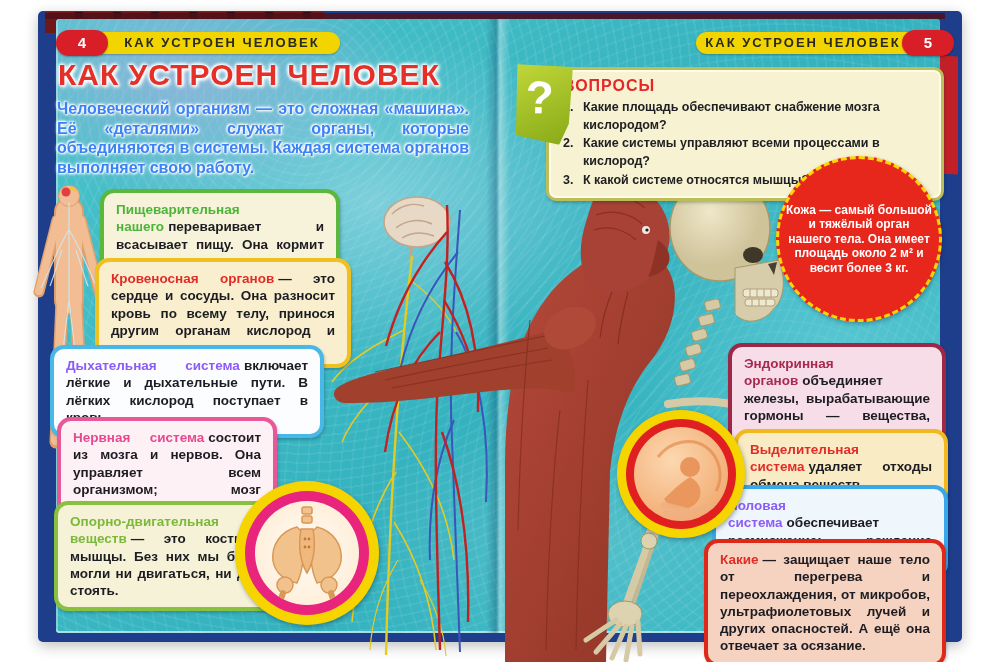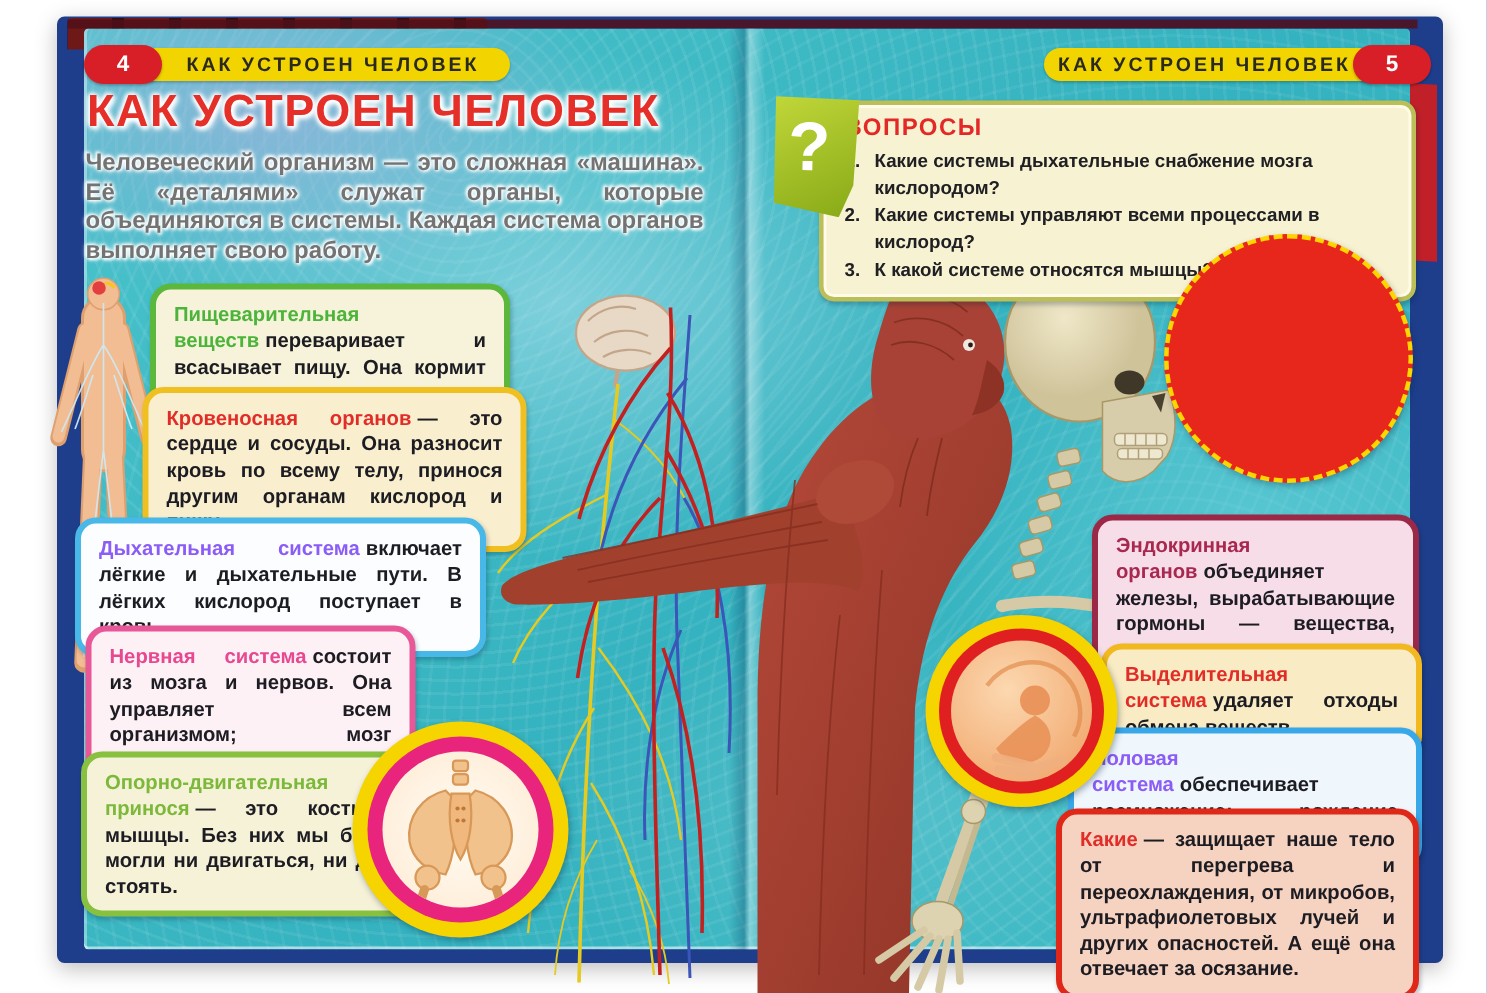--- a/index.html
+++ b/index.html
@@ -32,21 +32,21 @@
     font-weight:bold;font-size:13px;line-height:22px;text-align:center;letter-spacing:2px;box-shadow:0 1px 2px rgba(0,0,0,.25);}
   .hdr-left{left:56px;top:30px;width:262px;}
   .hdr-left .tab{left:0;}
   .hdr-left .bar{left:28px;width:236px;padding-left:20px;}
   .hdr-right{left:712px;top:30px;width:246px;}
   .hdr-right .tab{right:4px;}
   .hdr-right .bar{right:32px;width:214px;padding-right:16px;}
   
   .page-title{position:absolute;left:58px;top:58px;width:420px;z-index:3;color:#e5302a;font-weight:bold;font-size:30px;letter-spacing:1px;
     text-shadow:0 0 4px #fff,0 0 5px #fff,1px 1px 3px #fff,-1px -1px 3px #fff,2px 2px 4px rgba(255,255,255,.9);}
-  .intro{position:absolute;left:57px;top:99px;width:412px;z-index:3;color:#737373;font-weight:bold;font-size:16px;line-height:1.22;text-align:justify;
+  .intro{position:absolute;left:57px;top:99px;width:412px;z-index:3;color:#3b82f6;font-weight:bold;font-size:16px;line-height:1.22;text-align:justify;
     text-shadow:0 0 3px #fff,0 0 4px #fff,1px 1px 2px #fff,-1px -1px 2px #fff;}
   
   .ibox{position:absolute;z-index:3;border-radius:14px;padding:8px 12px;font-weight:bold;font-size:13.5px;line-height:1.28;color:#1c1c22;text-align:justify;box-shadow:1px 2px 3px rgba(0,30,60,.25);}
   .ibox .term{margin-right:4px;}
   .b1{left:100px;top:189px;width:208px;border:4px solid #5cb83c;background:#f7f3da;}
   .b2{left:95px;top:258px;width:224px;border:4px solid #f0c020;background:#f9efcf;}
   .b3{left:50px;top:345px;width:242px;border:4px solid #48b8e8;background:#fbfdff;}
   .b4{left:57px;top:417px;width:188px;border:4px solid #e85898;background:#fdf1f5;}
   .b5{left:54px;top:501px;width:200px;border:4px solid #88c040;background:#f6f2d8;}
   .r1{left:728px;top:343px;width:186px;border:4px solid #9c2848;background:#f6dde8;}
@@ -223,33 +223,33 @@
   </svg>
 
   <div class="hdr hdr-left">
     <div class="bar">КАК УСТРОЕН ЧЕЛОВЕК</div>
     <div class="tab">4</div>
   </div>
   <div class="page-title">КАК УСТРОЕН ЧЕЛОВЕК</div>
   <div class="intro">Человеческий организм — это сложная «машина». Её «деталями» служат органы, которые объединяются в системы. Каждая система органов выполняет свою работу.</div>
 
   <div class="ibox b1">
-    <span class="term t-green">Пищеварительная веществ</span><span>переваривает и всасывает пищу. Она кормит весь организм.</span>
+    <span class="term t-green">Пищеварительная нашего</span><span>переваривает и всасывает пищу. Она кормит весь организм.</span>
   </div>
   <div class="ibox b2">
     <span class="term t-red">Кровеносная органов</span><span>— это сердце и сосуды. Она разносит кровь по всему телу, принося другим органам кислород и пищу.</span>
   </div>
   <div class="ibox b3">
     <span class="term t-cyan">Дыхательная система</span><span>включает лёгкие и дыхательные пути. В лёгких кислород поступает в кровь.</span>
   </div>
   <div class="ibox b4">
     <span class="term t-pink">Нервная система</span><span>состоит из мозга и нервов. Она управляет всем организмом; мозг позволяет нам думать.</span>
   </div>
   <div class="ibox b5">
-    <span class="term t-lgreen">Опорно-двигательная принося</span><span>— это кости и мышцы. Без них мы бы не могли ни двигаться, ни даже стоять.</span>
+    <span class="term t-lgreen">Опорно-двигательная веществ</span><span>— это кости и мышцы. Без них мы бы не могли ни двигаться, ни даже стоять.</span>
   </div>
 
   <div class="inset inset-pelvis">
     <div class="ring"></div>
     <div class="core">
       <svg width="104" height="104" viewBox="0 0 104 104">
         <g stroke="#d89858" fill="#f2c28c" stroke-width="1.5">
           <rect x="47" y="6" width="10" height="7" rx="2"></rect>
             <rect x="47" y="15" width="10" height="7" rx="2"></rect>
           <path d="M42,26 C26,30 16,44 18,60 C20,72 30,80 42,82 C48,70 50,50 48,32 Z"></path>
@@ -274,33 +274,34 @@
     <div class="tab">5</div>
   </div>
 
   <div class="qbadge">
       <span>?</span>
     </div>
   <div class="qbox">
     <div class="q-title">ВОПРОСЫ</div>
     <div class="q-item">
       <span class="q-num">1.</span>
-        <span>Какие системы дыхательные снабжение мозга кислородом?</span>
+        <span>Какие площадь обеспечивают снабжение мозга кислородом?</span>
     </div>
     <div class="q-item">
       <span class="q-num">2.</span>
         <span>Какие системы управляют всеми процессами в кислород?</span>
     </div>
     <div class="q-item">
       <span class="q-num">3.</span>
         <span>К какой системе относятся мышцы?</span>
     </div>
   </div>
 
   <div class="fact">
+    <div class="fact-text">Кожа — самый большой и тяжёлый орган нашего тела. Она имеет площадь около 2 м² и весит более 3 кг.</div>
   </div>
 
   <div class="ibox r1">
     <span class="term t-maroon">Эндокринная органов</span><span>объединяет железы, вырабатывающие гормоны — вещества, управляющие всеми органами.</span>
   </div>
   <div class="ibox r2">
     <span class="term t-red">Выделительная система</span><span>удаляет отходы обмена веществ.</span>
   </div>
   <div class="ibox r3">
     <span class="term t-cyan">Половая система</span><span>обеспечивает размножение: рождение детей.</span>

